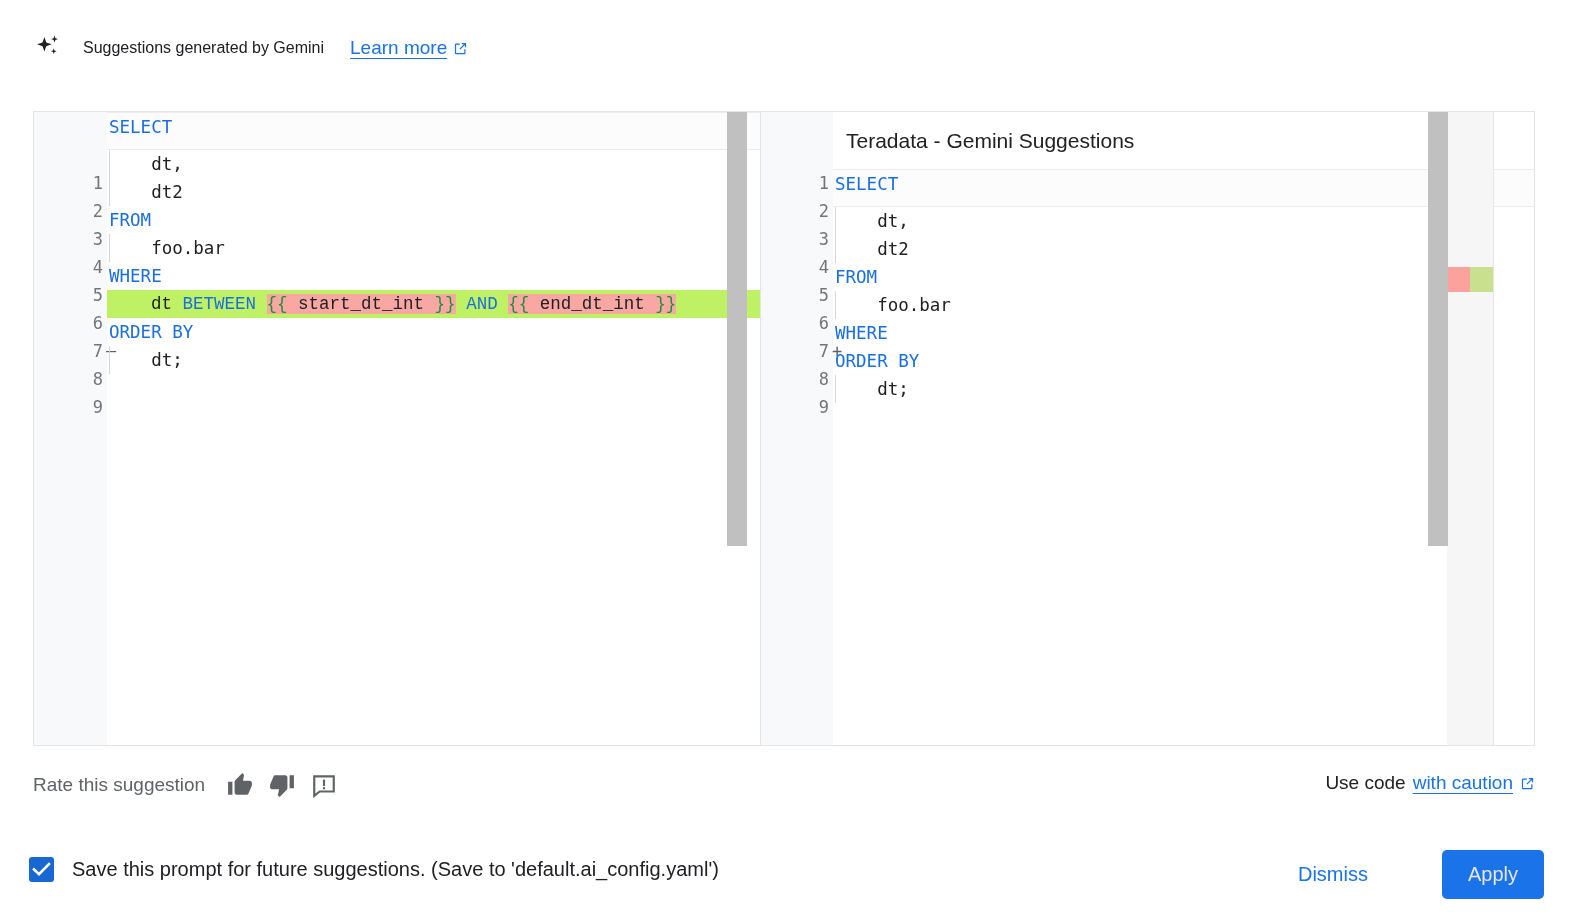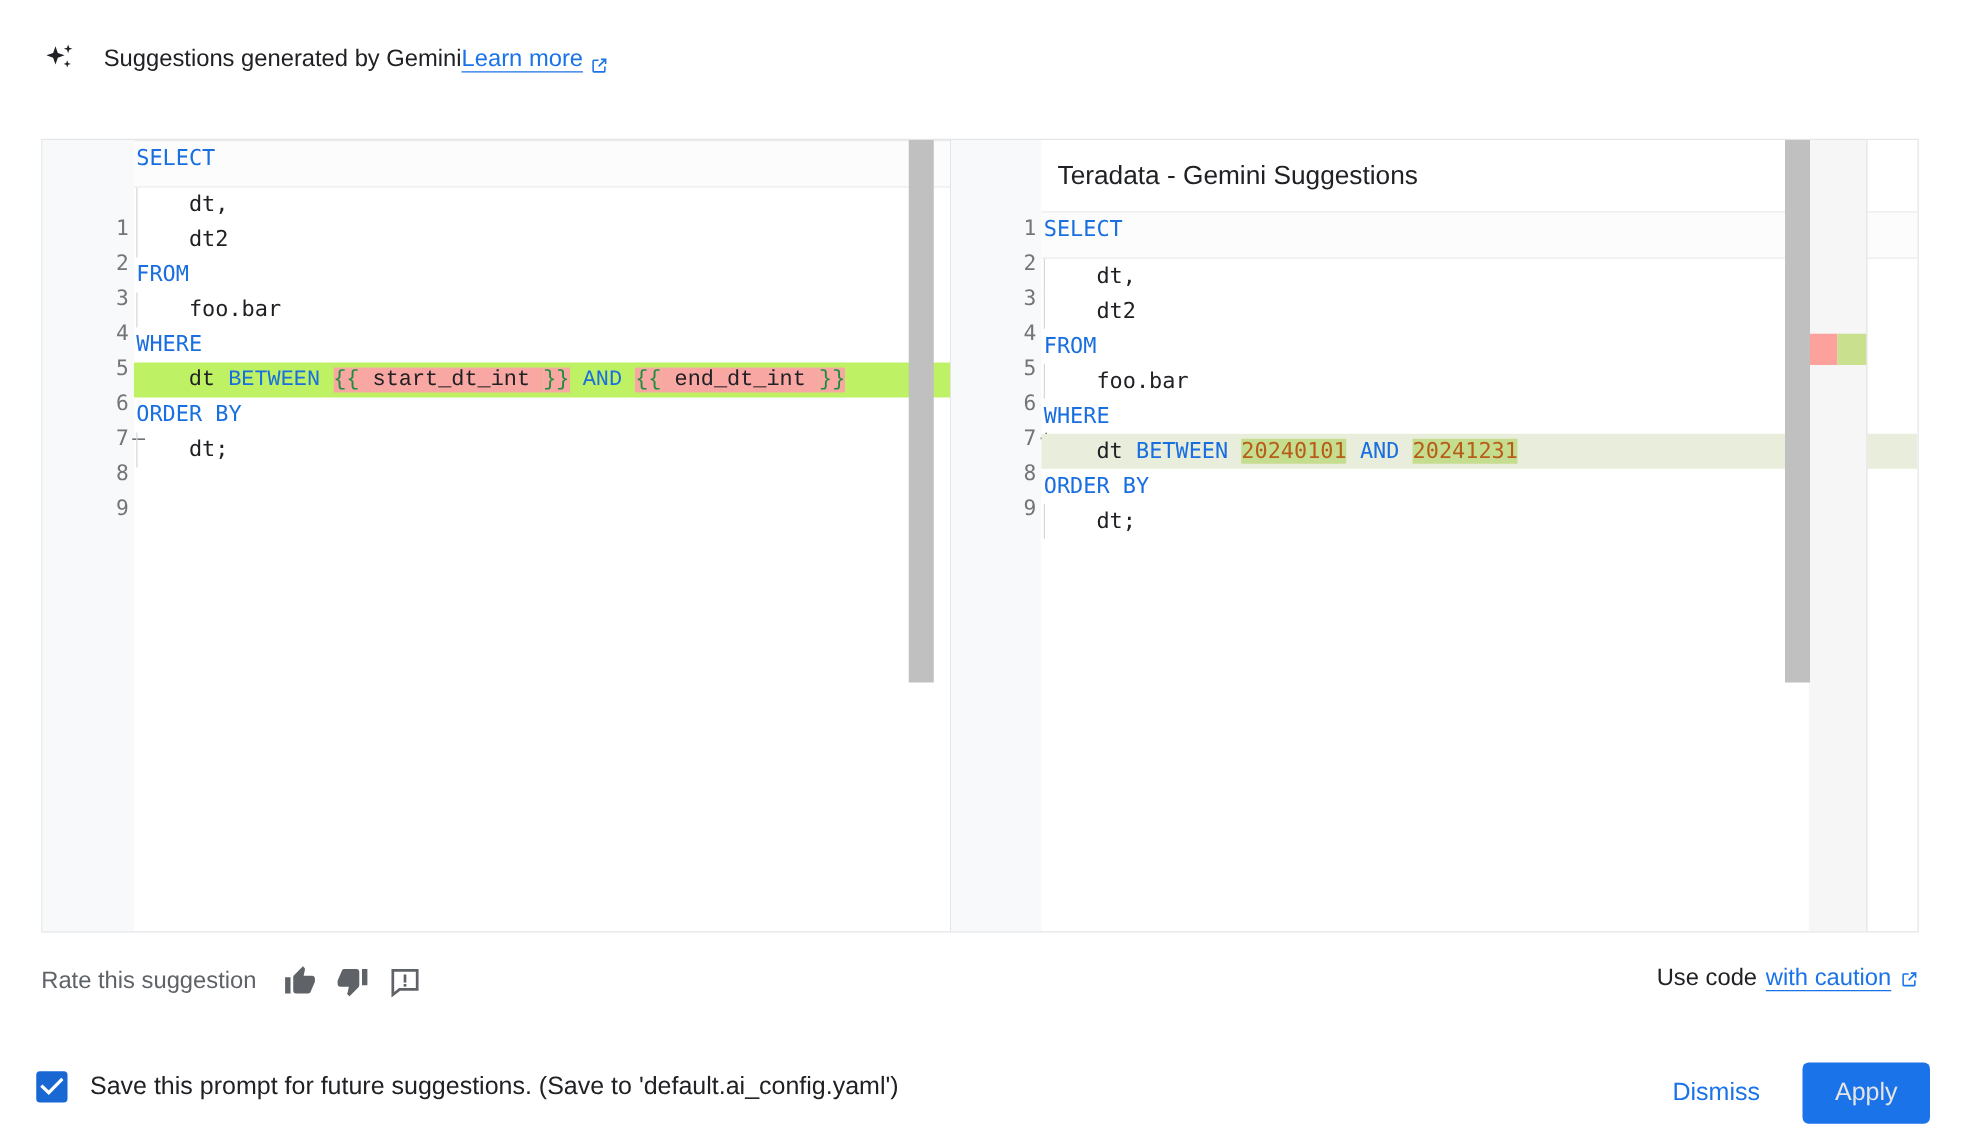--- a/index.html
+++ b/index.html
@@ -26,35 +26,36 @@
     height: 40px;
   }
   .sparkle-icon {
     width: 30px;
     height: 30px;
     display: block;
     flex: 0 0 auto;
   }
   .header-title {
     margin-left: 20px;
-    font-size: 19px;
+    font-size: 16px;
     line-height: 30px;
     color: #202124;
     font-weight: 400;
     white-space: nowrap;
   }
   .learn-more {
+    margin-left: 26px;
     font-size: 19px;
     line-height: 24px;
     color: #1a73e8;
     text-decoration: underline;
     text-underline-offset: 4px;
     white-space: nowrap;
     display: inline-flex;
-    align-items: flex-end;
+    align-items: center;
     cursor: pointer;
   }
   .ext-icon {
     width: 15px;
     height: 15px;
     margin-left: 6px;
     flex: 0 0 auto;
   }
   .learn-more .ext-icon { text-decoration: none; }
 
@@ -267,20 +268,21 @@
     font-size: 20px;
     color: #202124;
     white-space: nowrap;
   }
   .btn-row {
     position: absolute;
     right: 30px;
     top: 7px;
     display: flex;
     align-items: center;
+    gap: 40px;
   }
   .btn-dismiss {
     font-size: 20px;
     color: #1a73e8;
     background: none;
     border: none;
     padding: 10px 14px;
     cursor: pointer;
     font-family: inherit;
     white-space: nowrap;
@@ -361,21 +363,20 @@
       </div>
     <div class="code-col">
       <div class="pane-title">Teradata - Gemini Suggestions</div>
       <div class="code-body" id="code-right">
           <div class="code-line cur"><span class="code-text"><span class="kw">SELECT</span></span></div>
           <div class="code-line"><span class="indent-guide"></span><span class="code-text"><span class="var">    dt,</span></span></div>
           <div class="code-line"><span class="indent-guide"></span><span class="code-text"><span class="var">    dt2</span></span></div>
           <div class="code-line"><span class="code-text"><span class="kw">FROM</span></span></div>
           <div class="code-line"><span class="indent-guide"></span><span class="code-text"><span class="var">    foo.bar</span></span></div>
           <div class="code-line"><span class="code-text"><span class="kw">WHERE</span></span></div>
-          <div class="code-line add"><span class="code-text"><span class="var">    dt </span><span class="kw">BETWEEN</span><span class="var"> </span><span class="num hl-add">20240101</span><span class="var"> </span><span class="kw">AND</span><span class="var"> </span><span class="num hl-add">20241231</span></span></div>
           <div class="code-line"><span class="code-text"><span class="kw">ORDER BY</span></span></div>
           <div class="code-line"><span class="indent-guide"></span><span class="code-text"><span class="var">    dt;</span></span></div>
         </div>
     </div>
     <div class="vscroll"></div>
     <div class="overview">
       <div class="ov-mark ov-del"></div>
       <div class="ov-mark ov-add"></div>
     </div>
   </div>

